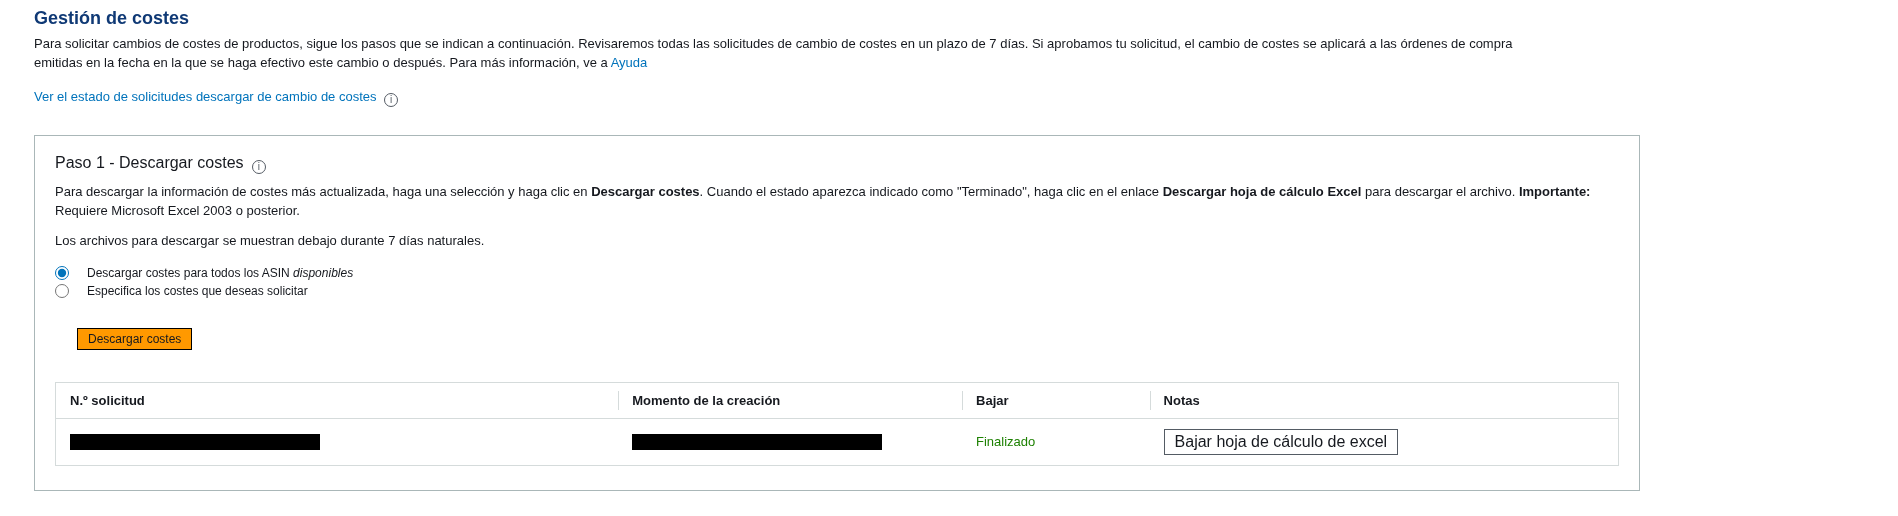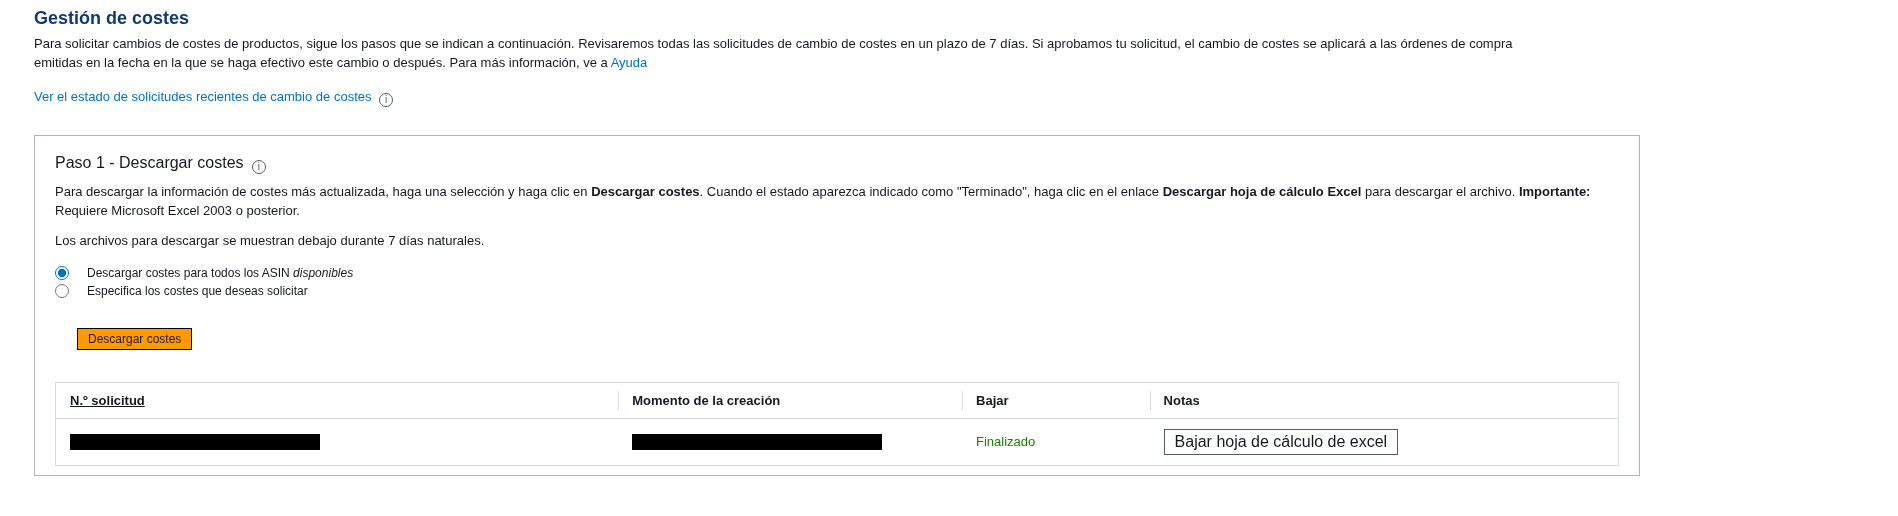--- a/index.html
+++ b/index.html
@@ -43,21 +43,21 @@
       color: #545b64;
       vertical-align: -2px;
       margin-left: 4px;
       font-style: normal;
       line-height: 1;
     }
 
     .panel {
       margin-top: 28px;
       border: 1px solid #aab7b8;
-      padding: 18px 20px 9px 20px;
+      padding: 18px 20px 24px 20px;
     }
     .panel-title {
       font-size: 16px;
       font-weight: 400;
       color: #16191f;
       margin-bottom: 8px;
     }
     .panel-desc {
       font-size: 13px;
       line-height: 1.5;
@@ -133,39 +133,39 @@
     .status-done { color: #1d8102; font-weight: 400; }
     .btn-secondary {
       background: #ffffff;
       border: 1px solid #545b64;
       padding: 3px 10px;
       font-size: 16px;
       color: #16191f;
       cursor: pointer;
       font-family: inherit;
     }
-    .col-req { width: 36%; text-decoration: underline; }
+    .col-req { width: 36%; }
     .col-time { width: 22%; }
     .col-status { width: 12%; }
     .col-notes { width: 30%; }
   </style>
 </head>
 <body>
 
 <div class="page">
 
   <h1>Gestión de costes</h1>
 
   <p class="intro">
     <span>Para solicitar cambios de costes de productos, sigue los pasos que se indican a continuación. Revisaremos todas las solicitudes de cambio de costes en un plazo de 7 días. Si aprobamos tu solicitud, el cambio de costes se aplicará a las órdenes de compra emitidas en la fecha en la que se haga efectivo este cambio o después. Para más información, ve a </span>
     <a href="#">Ayuda</a>
   </p>
 
   <div class="status-link">
-    <a href="#">Ver el estado de solicitudes recientes de cambio de costes</a>
+    <a href="#">Ver el estado de solicitudes descargar de cambio de costes</a>
     <span class="info-icon">i</span>
   </div>
 
   <div class="panel">
     <div class="panel-title">
       <span>Paso 1 - Descargar costes</span>
       <span class="info-icon">i</span>
     </div>
 
     <p class="panel-desc">

